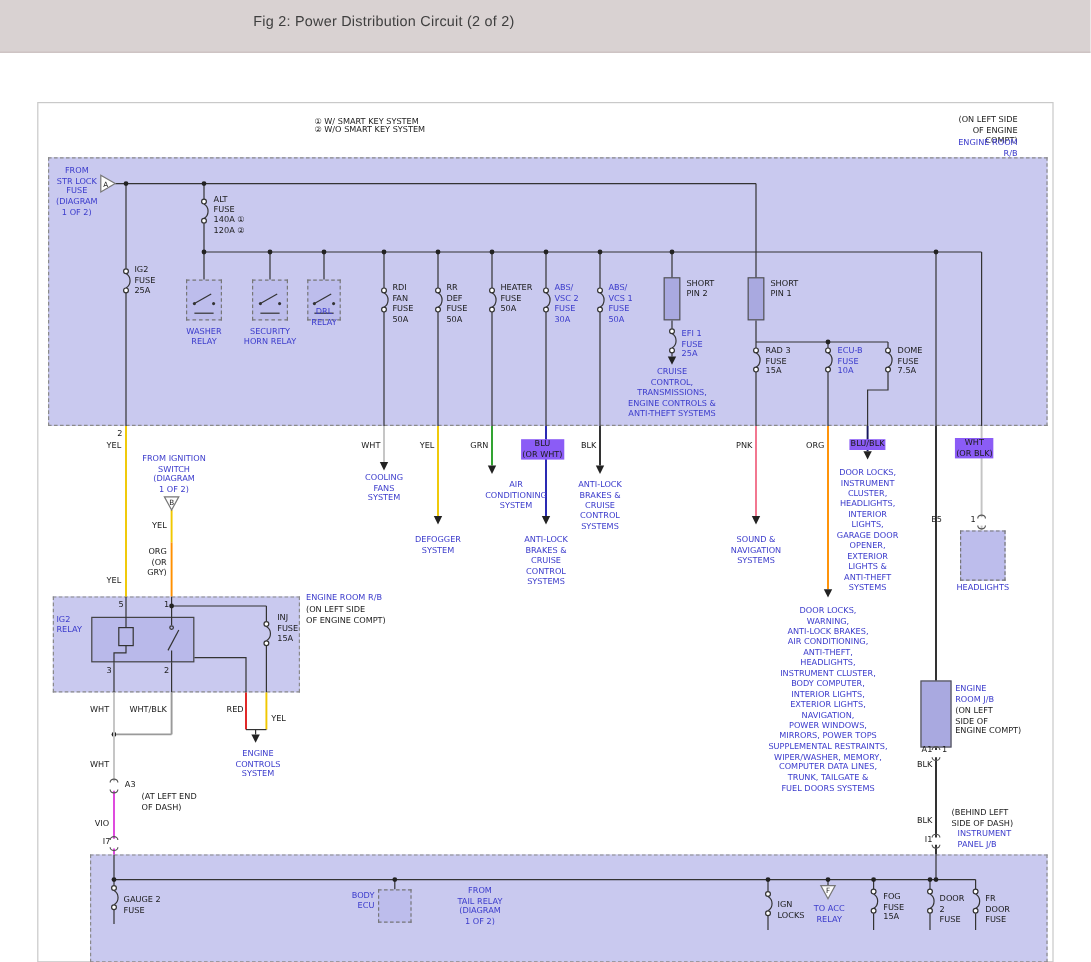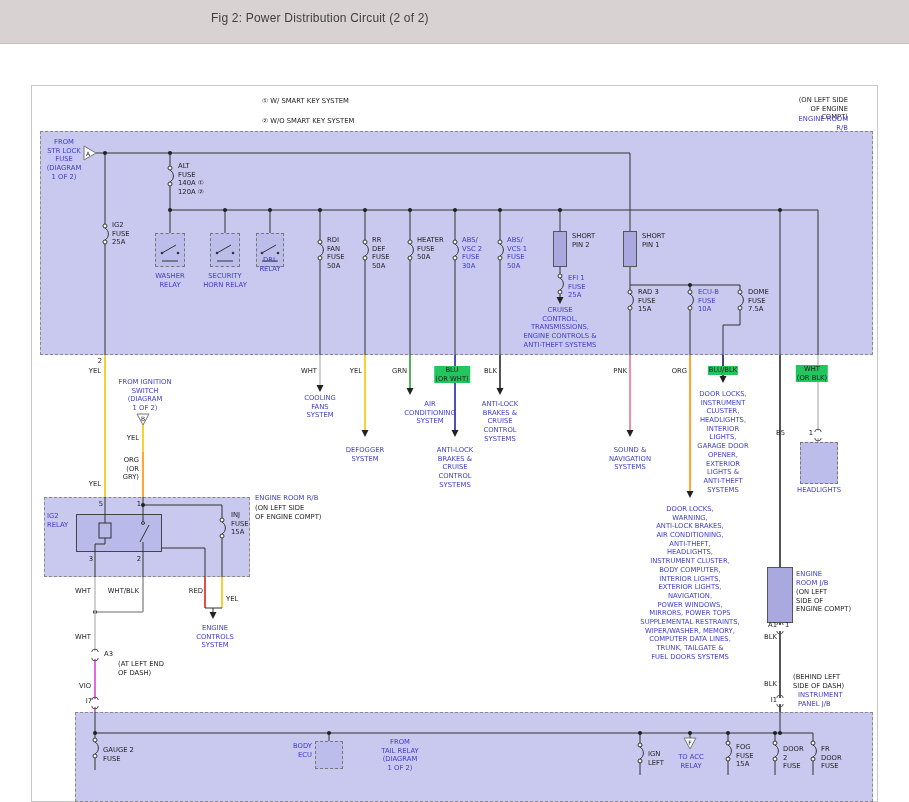--- a/index.html
+++ b/index.html
@@ -9,21 +9,21 @@
   .title{position:absolute;left:211px;top:11px;font-size:12px;color:#3f3f3f;font-family:"Liberation Sans",sans-serif;letter-spacing:.2px}
   .panel{position:absolute;left:31px;top:85px;width:847px;height:717px;background:#fff;border:1px solid #c9c9c9}
   .bx{position:absolute;background:#a9a9e0;border:1px solid #555}
   .bxd{position:absolute;background:#c9c9ef;border:1px dashed #8a8a8a}
   .bxd2{position:absolute;background:#bdbdec;border:1px dashed #777}
   .rect{position:absolute;background:#b9b9ea;border:1px solid #444}
   .lb{position:absolute;font-size:6.8px;line-height:1.28;color:#1c1c1c;white-space:pre-line}
   .bl{color:#3c3ccc}
   .ctr{text-align:center;transform:translateX(-50%)}
   .rt{text-align:right;transform:translateX(-100%)}
-  .wbg{background:#22c55e;padding:0 1px}
+  .wbg{background:#8b5cf6;padding:0 1px}
   svg.wires{position:absolute;left:0;top:0}
   svg text{font-size:6px;fill:#222;font-family:"DejaVu Sans",sans-serif}
 </style>
 </head>
 <body>
 
 <div class="page">
 
   <div class="titlebar">
     <div class="title">Fig 2: Power Distribution Circuit (2 of 2)</div>
@@ -228,21 +228,21 @@
       <polygon points="84,146 96,153 84,160" fill="#fdfdfd" stroke="#777"></polygon>
       <text x="88" y="155.5" text-anchor="middle">A</text>
       <polygon points="137,414 149,414 143,425" fill="#fdfdfd" stroke="#777"></polygon>
       <text x="143" y="420.5" text-anchor="middle">B</text>
       <polygon points="684,738 696,738 690,749" fill="#fdfdfd" stroke="#777"></polygon>
       <text x="690" y="744.5" text-anchor="middle">F</text>
     </g>
   </svg>
 
   <div class="lb" style="left:262px;top:97px">① W/ SMART KEY SYSTEM</div>
-  <div class="lb" style="left:262px;top:117px">② W/O SMART KEY SYSTEM</div>
+  <div class="lb" style="left:262px;top:104px">② W/O SMART KEY SYSTEM</div>
   <div class="lb rt" style="left:848px;top:96px">(ON LEFT SIDE
 OF ENGINE COMPT)</div>
   <div class="lb rt bl" style="left:848px;top:115px">ENGINE ROOM R/B</div>
 
   <div class="lb ctr bl" style="left:64px;top:138px">FROM
 STR LOCK
 FUSE
 (DIAGRAM
 1 OF 2)</div>
   <div class="lb" style="left:178px;top:162px">ALT
@@ -423,21 +423,21 @@
 
   <div class="lb" style="left:103px;top:746px">GAUGE 2
 FUSE</div>
   <div class="lb rt bl" style="left:312px;top:742px">BODY
 ECU</div>
   <div class="lb ctr bl" style="left:400px;top:738px">FROM
 TAIL RELAY
 (DIAGRAM
 1 OF 2)</div>
   <div class="lb" style="left:648px;top:750px">IGN
-LEFT</div>
+LOCKS</div>
   <div class="lb ctr bl" style="left:691px;top:753px">TO ACC
 RELAY</div>
   <div class="lb" style="left:736px;top:743px">FOG
 FUSE
 15A</div>
   <div class="lb" style="left:783px;top:745px">DOOR
 2
 FUSE</div>
   <div class="lb" style="left:821px;top:745px">FR
 DOOR

